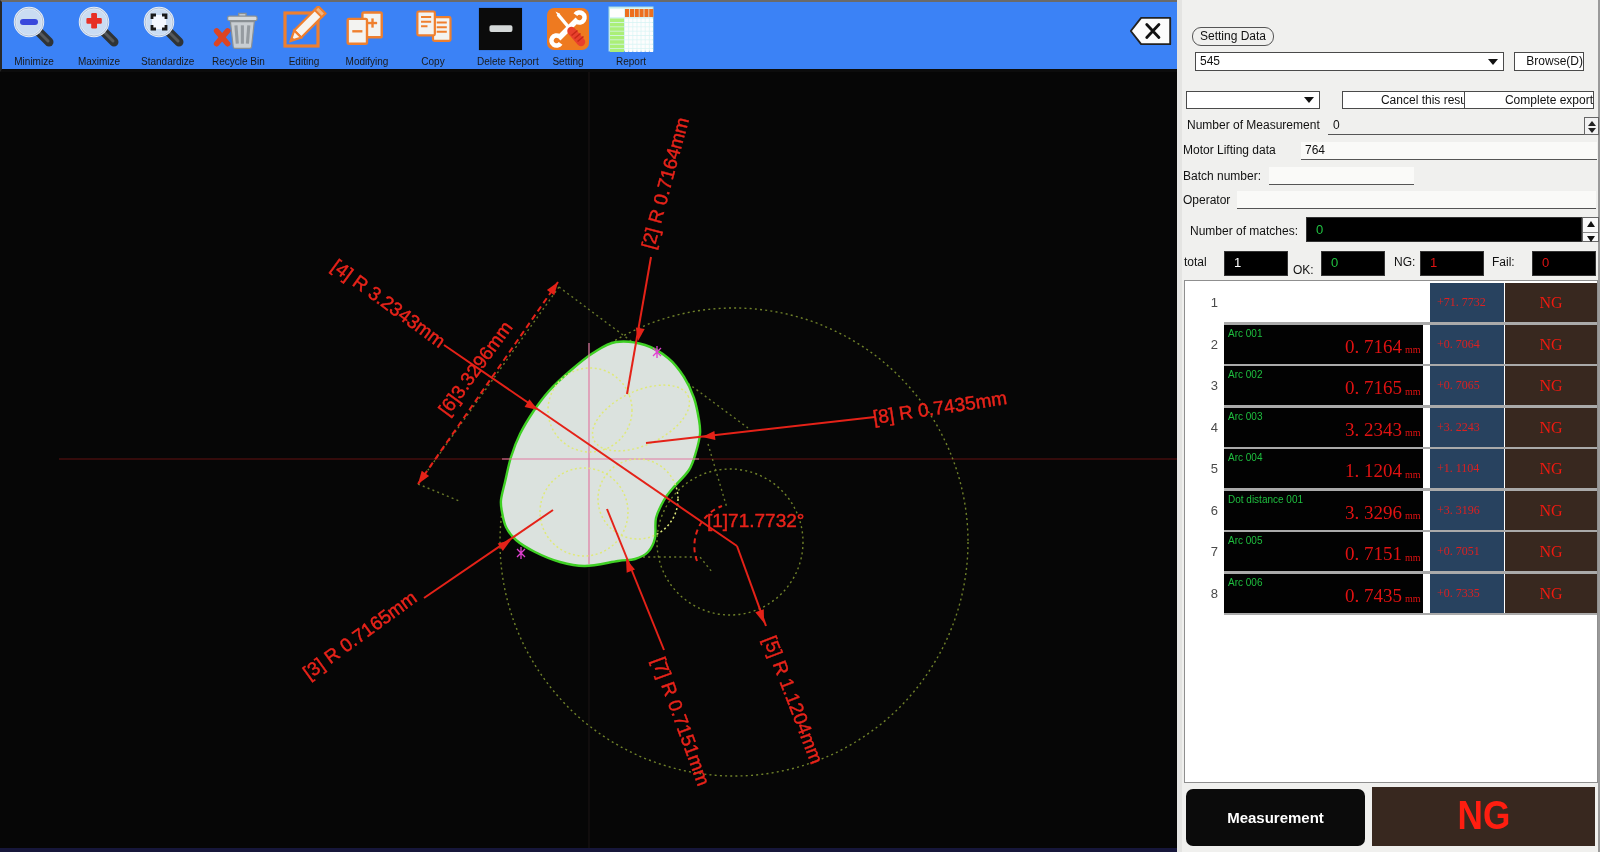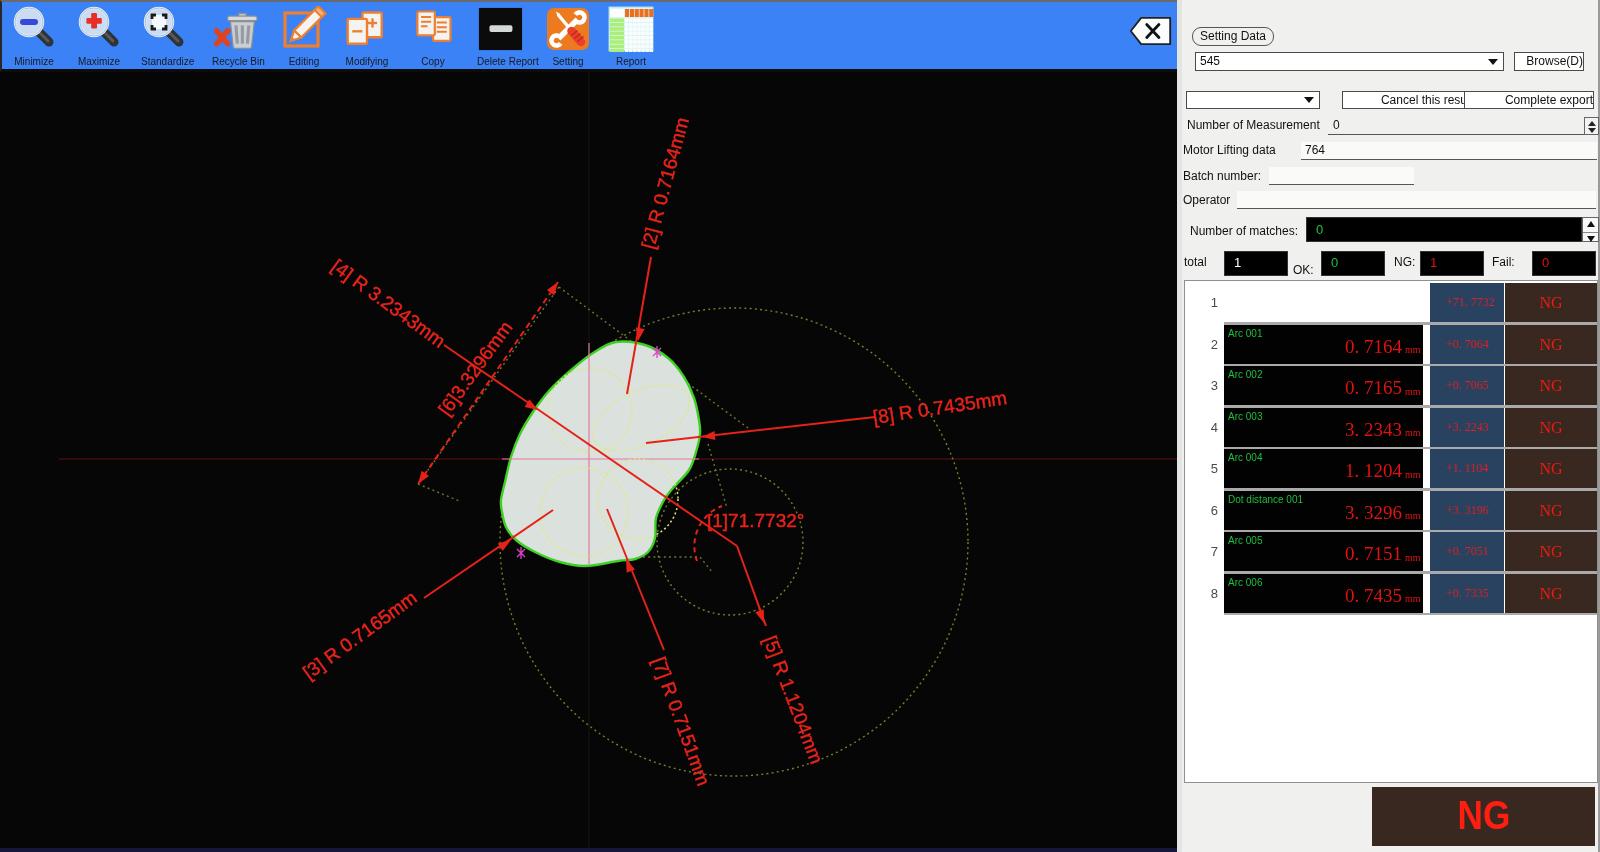--- a/index.html
+++ b/index.html
@@ -27,21 +27,21 @@
 
 #listbox{position:absolute;left:2px;top:280px;width:414px;height:503px;background:#fff;border:1px solid #8f8f8f;box-sizing:border-box;}
 .trow{position:absolute;left:0;width:100%;height:39px;}
 .tsep{position:absolute;left:39px;top:39px;width:373px;height:2.5px;background:#aaa;}
 .tnum{position:absolute;left:0;top:0;width:33px;height:39px;font-size:13px;color:#4a4a4a;text-align:right;line-height:39px;}
 .tmain{position:absolute;left:39px;top:0;width:199px;height:39px;background:#020202;}
 .tname{position:absolute;left:4px;top:3px;font-size:10px;color:#1fbf3f;}
 .tval{position:absolute;right:21px;bottom:6px;font-family:"Liberation Serif",serif;font-size:19px;color:#e01212;white-space:nowrap;}
 .tval .un{position:absolute;left:100%;margin-left:3px;bottom:2.5px;font-size:10px;}
 .tval .deg{position:absolute;left:100%;margin-left:1px;top:-5px;font-size:13px;}
-.tnavy{position:absolute;left:245px;top:0;width:74px;height:39px;background:#28425f;font-family:"Liberation Serif",serif;font-size:12px;color:#dd2020;line-height:39px;padding-left:16px;box-sizing:border-box;}
+.tnavy{position:absolute;left:245px;top:0;width:74px;height:39px;background:#28425f;font-family:"Liberation Serif",serif;font-size:12px;color:#dd2020;line-height:39px;padding-left:7px;box-sizing:border-box;}
 .tnavy span{display:inline-block;white-space:nowrap;}
 .tng{position:absolute;left:320px;top:0;width:92px;height:39px;background:#38281f;font-family:"Liberation Serif",serif;font-size:16px;color:#ef1a10;text-align:center;line-height:39px;}
 .tng span{display:inline-block;}
 #measbtn{position:absolute;left:4px;top:789px;width:179px;height:57px;background:#0b0b0b;border-radius:7px;color:#fff;font-size:15px;font-weight:bold;text-align:center;line-height:57px;}
 #ngbox{position:absolute;left:190px;top:787px;width:223px;height:59px;background:#38281f;color:#ff1e10;font-size:40px;font-weight:bold;text-align:center;line-height:56px;}
 #ngbox span{display:inline-block;transform:scaleX(0.88);}
 </style>
 </head>
 <body>
 <div id="app">
@@ -405,15 +405,16 @@
 <div class="tnum">8</div>
 <div class="tmain">
             <div class="tname">Arc 006</div>
             <div class="tval">0. 7435<span class="un">mm</span></div>
           </div>
 <div class="tnavy"><span>+0. 7335</span></div>
 <div class="tng"><span>NG</span></div>
 <div class="tsep"></div>
 </div>
       </div>
+<div id="measbtn">Measurement</div>
 <div id="ngbox"><span>NG</span></div>
     </div>
 </div>
 
 </body></html>

